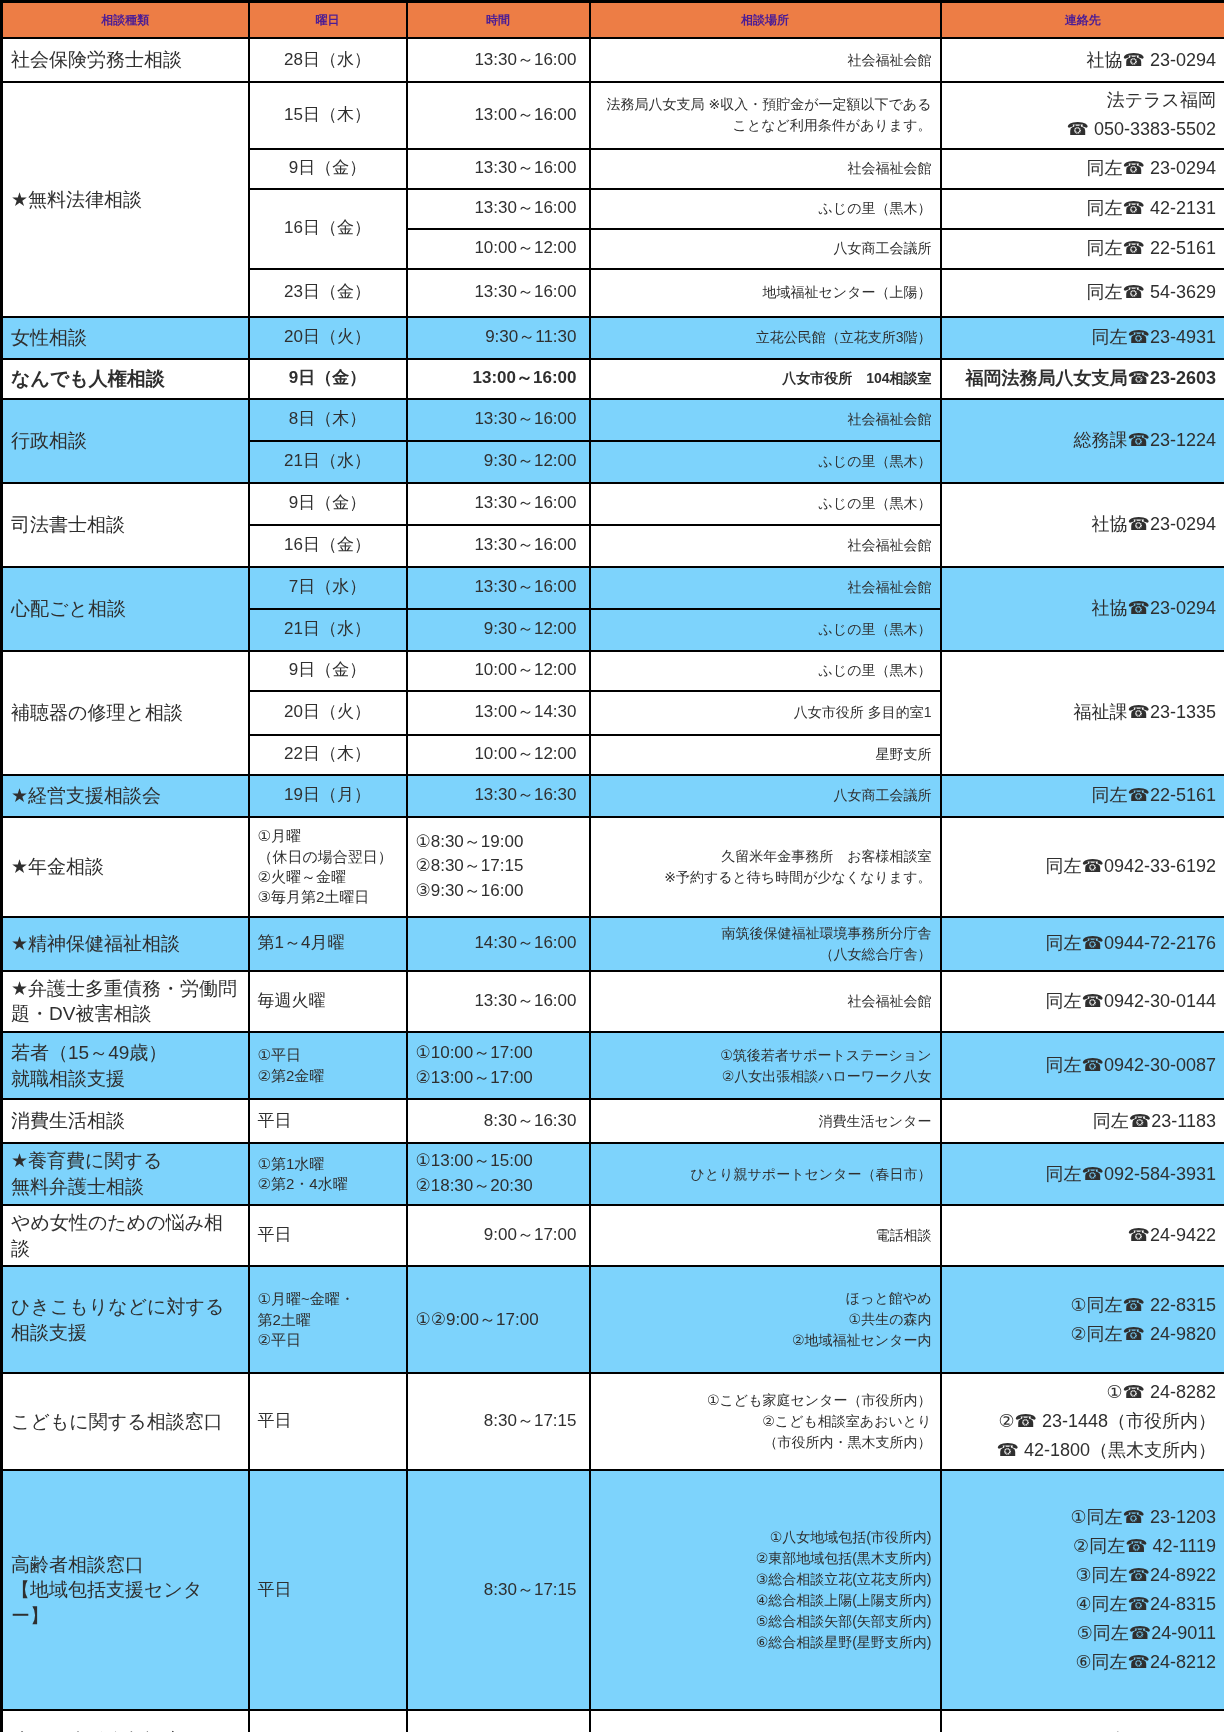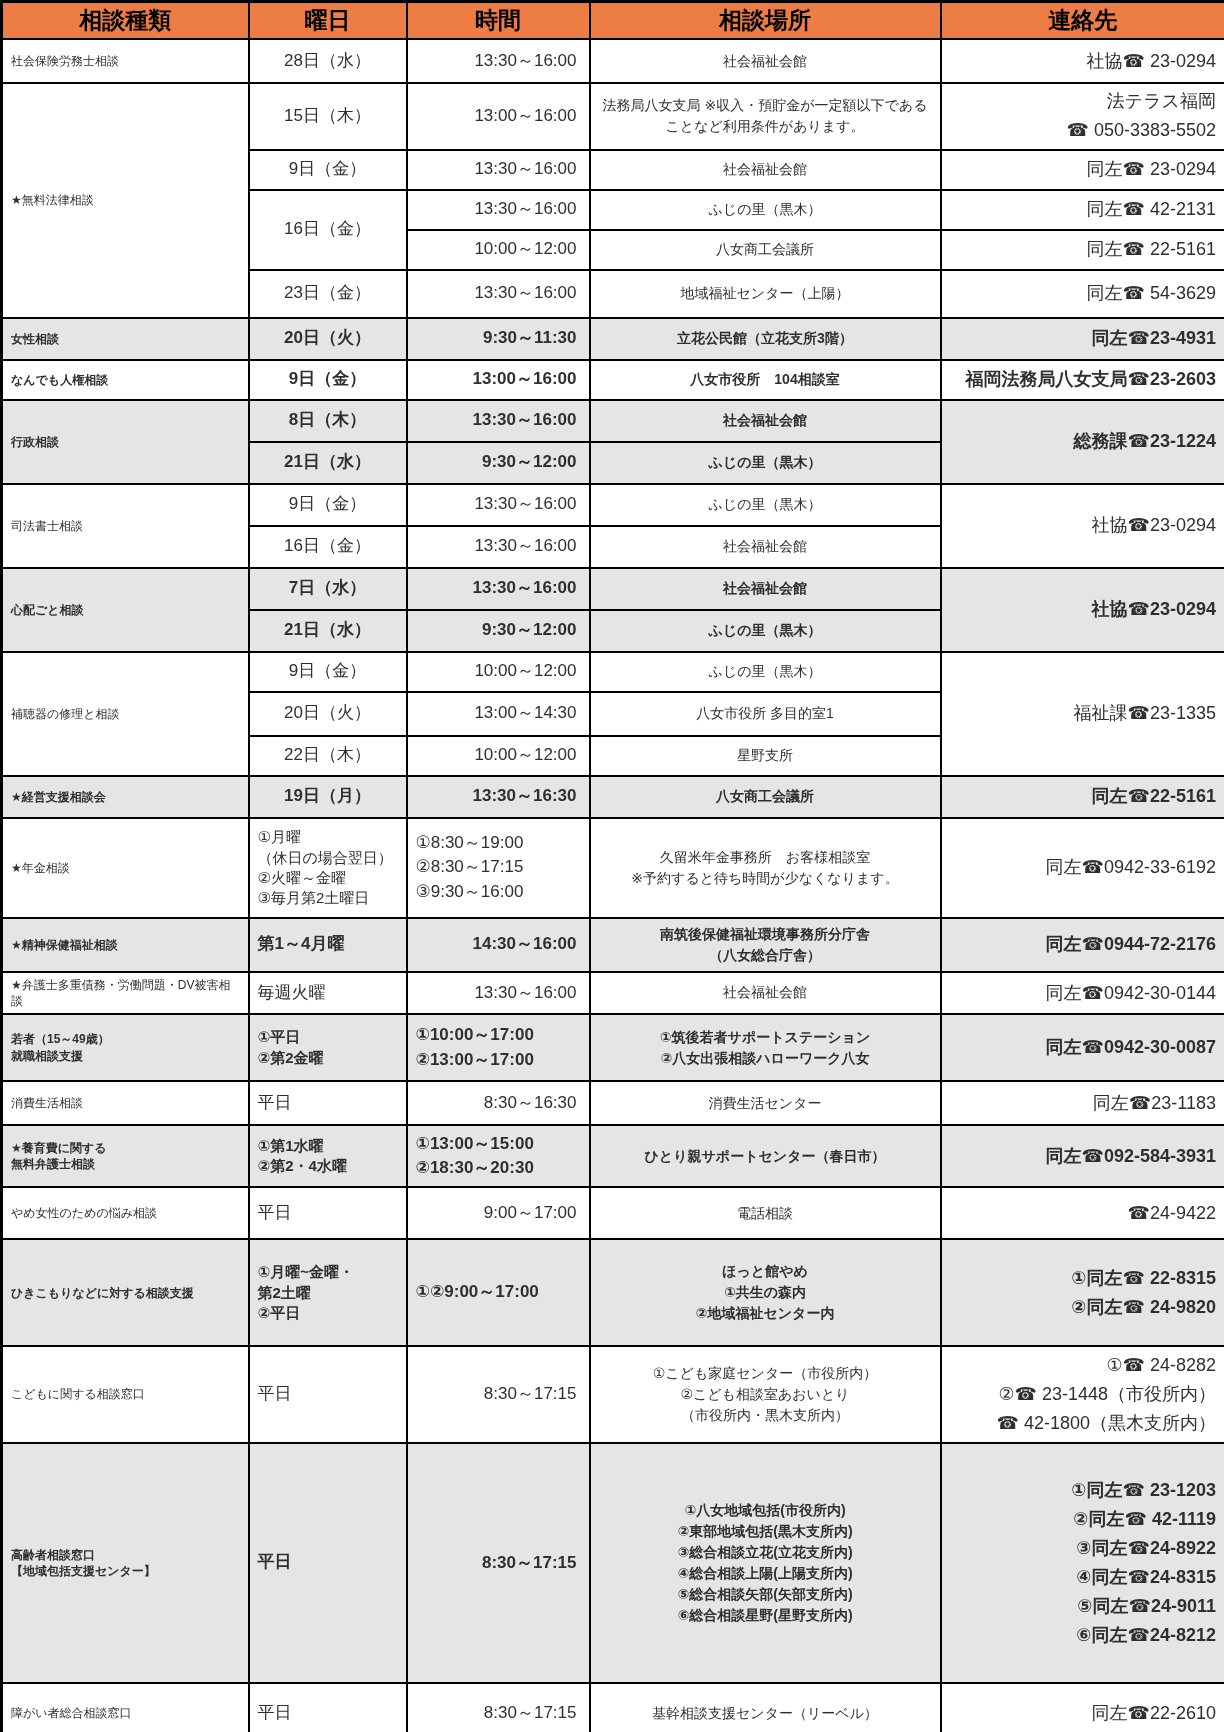--- a/index.html
+++ b/index.html
@@ -1,29 +1,29 @@
 <!DOCTYPE html>
 <html><head>
 <meta charset="utf-8">
 <style>
   html,body{margin:0;padding:0;background:#fff;}
   body{width:1224px;font-family:"Liberation Sans","DejaVu Sans",sans-serif;color:#2f2f2f;}
   table{border-collapse:collapse;width:1224px;height:1726px;table-layout:fixed;
         border:3px solid #000;background:#fff;}
   th,td{border:2px solid #000;vertical-align:middle;padding:4px 8px;overflow:hidden;}
-  thead th{background:#ED7D45;color:#000000;font-size:23px;font-weight:bold;
+  thead th{background:#ED7D45;color:#4c1d95;font-size:12px;font-weight:bold;
            text-align:center;height:30px;padding:2px;}
-  td.type{font-size:12px;text-align:left;line-height:1.35;margin-top:32px;}
+  td.type{font-size:19px;text-align:left;line-height:1.35;margin-top:32px;}
   td.day{font-size:17px;text-align:center;line-height:1.35;}
   td.day.small{font-size:15px;}
   td.time{font-size:17px;text-align:right;padding-right:12px;line-height:1.45;}
-  td.place{font-size:14px;text-align:center;line-height:1.5;}
+  td.place{font-size:14px;text-align:right;line-height:1.5;}
   td.contact{font-size:18px;text-align:right;line-height:1.55;}
   td.a-left{text-align:left;margin-top:39px;}
-  tr.shaded td{background:#e5e5e5;font-weight:bold;}
+  tr.shaded td{background:#7dd3fc;}
   .phone-glyph{font-family:"DejaVu Sans",sans-serif;}
 </style>
 </head>
 <body>
 
 <table>
   <colgroup>
     <col style="width:247px">
       <col style="width:158px">
       <col style="width:183px">

